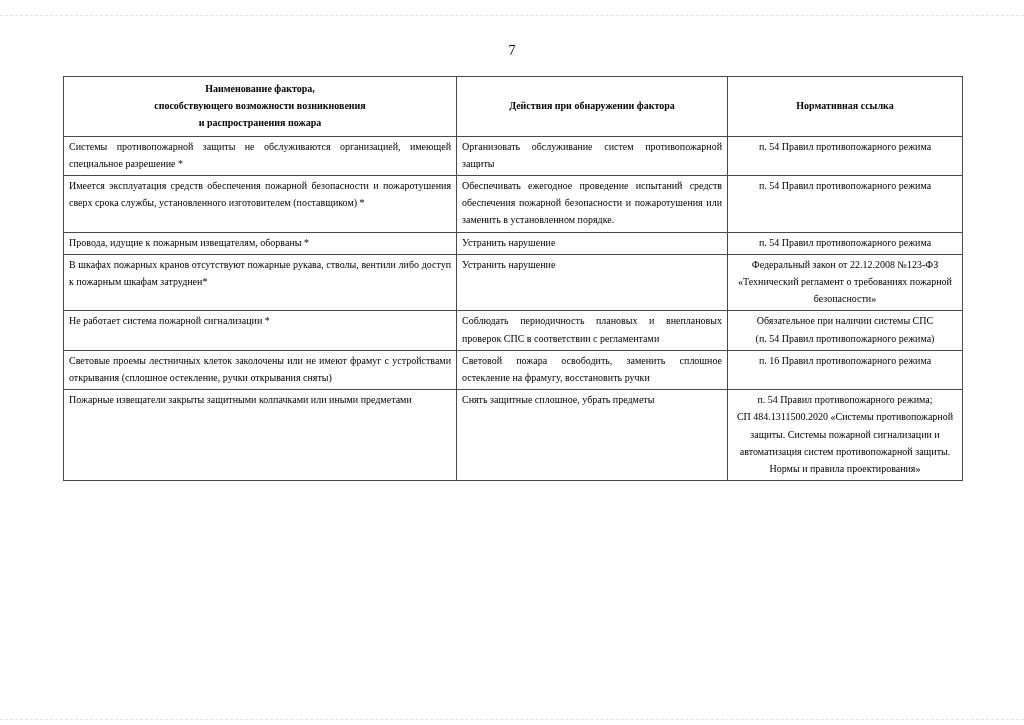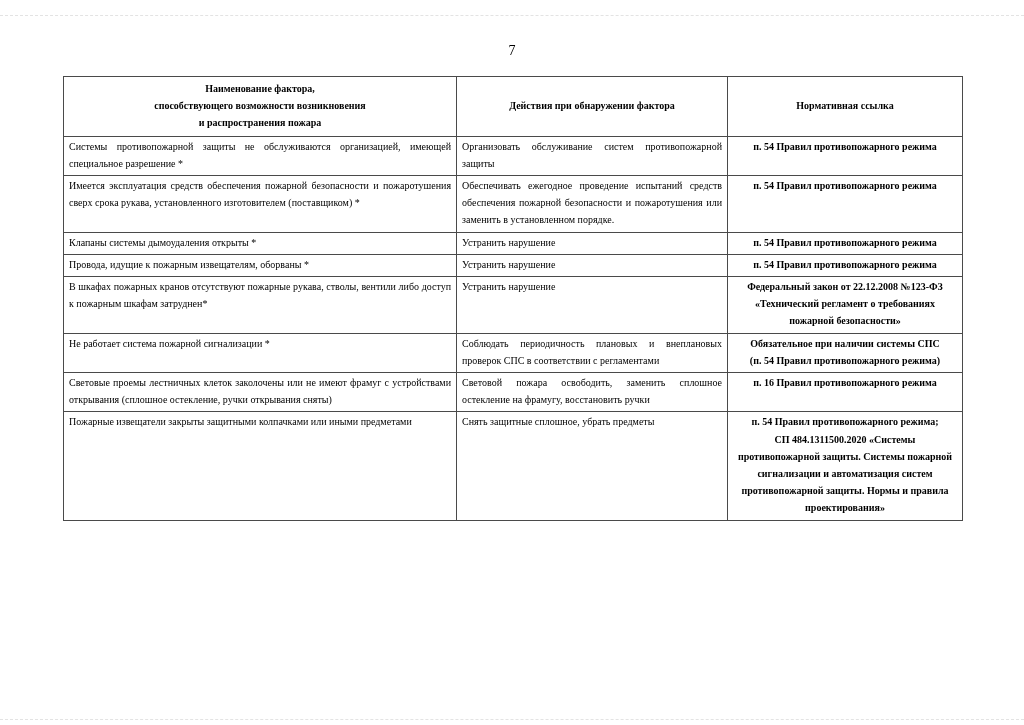--- a/index.html
+++ b/index.html
@@ -61,21 +61,20 @@
     padding-bottom: 4px;
     vertical-align: middle;
   }
   .factors-table td.col-factor,
   .factors-table td.col-action {
     text-align: justify;
     font-family: Liberation Serif, serif;
   }
   .factors-table td.col-ref {
     text-align: center;
-    font-weight: bold;
   }
 </style>
 </head>
 <body>
 
 <div class="page">
   <div class="page-break-line top"></div>
 
   <div class="page-number">7</div>
 
@@ -94,27 +93,22 @@
         <th>Нормативная ссылка</th>
       </tr>
     </thead>
     <tbody>
       <tr>
         <td class="col-factor">Системы противопожарной защиты не обслуживаются организацией, имеющей специальное разрешение *</td>
         <td class="col-action">Организовать обслуживание систем противопожарной защиты</td>
         <td class="col-ref">п. 54 Правил противопожарного режима</td>
       </tr>
       <tr>
-        <td class="col-factor">Имеется эксплуатация средств обеспечения пожарной безопасности и пожаротушения сверх срока рукава, установленного изготовителем (поставщиком) *</td>
+        <td class="col-factor">Имеется эксплуатация средств обеспечения пожарной безопасности и пожаротушения сверх срока службы, установленного изготовителем (поставщиком) *</td>
         <td class="col-action">Обеспечивать ежегодное проведение испытаний средств обеспечения пожарной безопасности и пожаротушения или заменить в установленном порядке.</td>
-        <td class="col-ref">п. 54 Правил противопожарного режима</td>
-      </tr>
-      <tr>
-        <td class="col-factor">Клапаны системы дымоудаления открыты *</td>
-        <td class="col-action">Устранить нарушение</td>
         <td class="col-ref">п. 54 Правил противопожарного режима</td>
       </tr>
       <tr>
         <td class="col-factor">Провода, идущие к пожарным извещателям, оборваны *</td>
         <td class="col-action">Устранить нарушение</td>
         <td class="col-ref">п. 54 Правил противопожарного режима</td>
       </tr>
       <tr>
         <td class="col-factor">В шкафах пожарных кранов отсутствуют пожарные рукава, стволы, вентили либо доступ к пожарным шкафам затруднен*</td>
         <td class="col-action">Устранить нарушение</td>

